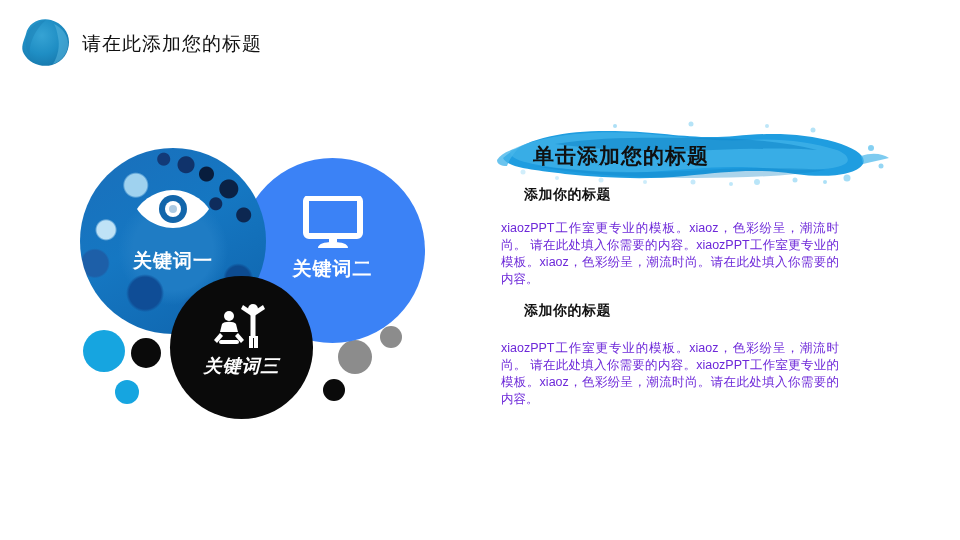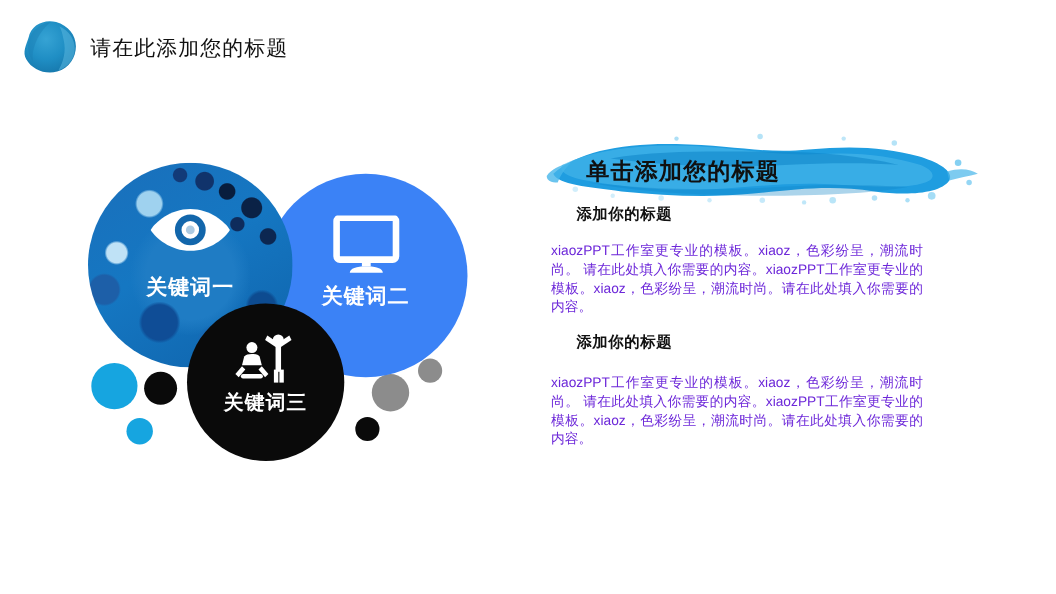--- a/index.html
+++ b/index.html
@@ -110,20 +110,21 @@
   #circle-keyword-two .kw-label { top: 98px; }
 
   
   #circle-keyword-three {
     left: 90px;
     top: 128px;
     width: 143px;
     height: 143px;
     z-index: 4;
     background: #0a0a0a;
+    font-style: italic;
   }
   #circle-keyword-three .kw-icon { top: 24px; }
   #circle-keyword-three .kw-label { top: 78px; }
   #circle-keyword-three .kw-label { font-size: 18px; }
 
   
   .bubble {
     position: absolute;
     border-radius: 50%;
     z-index: 1;

